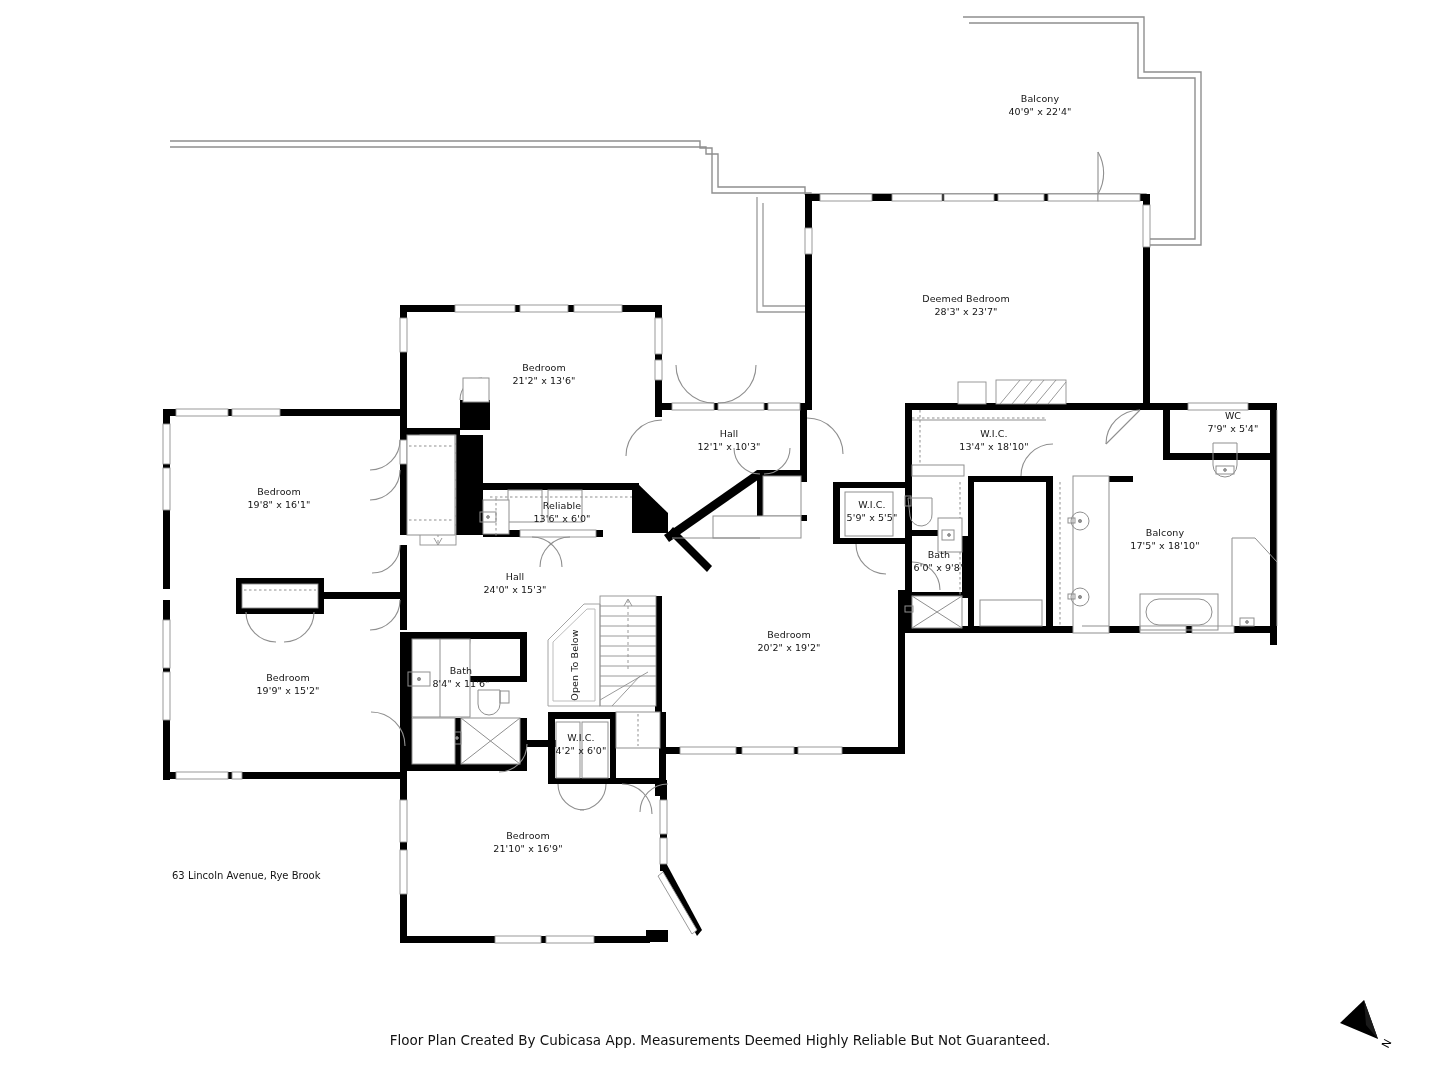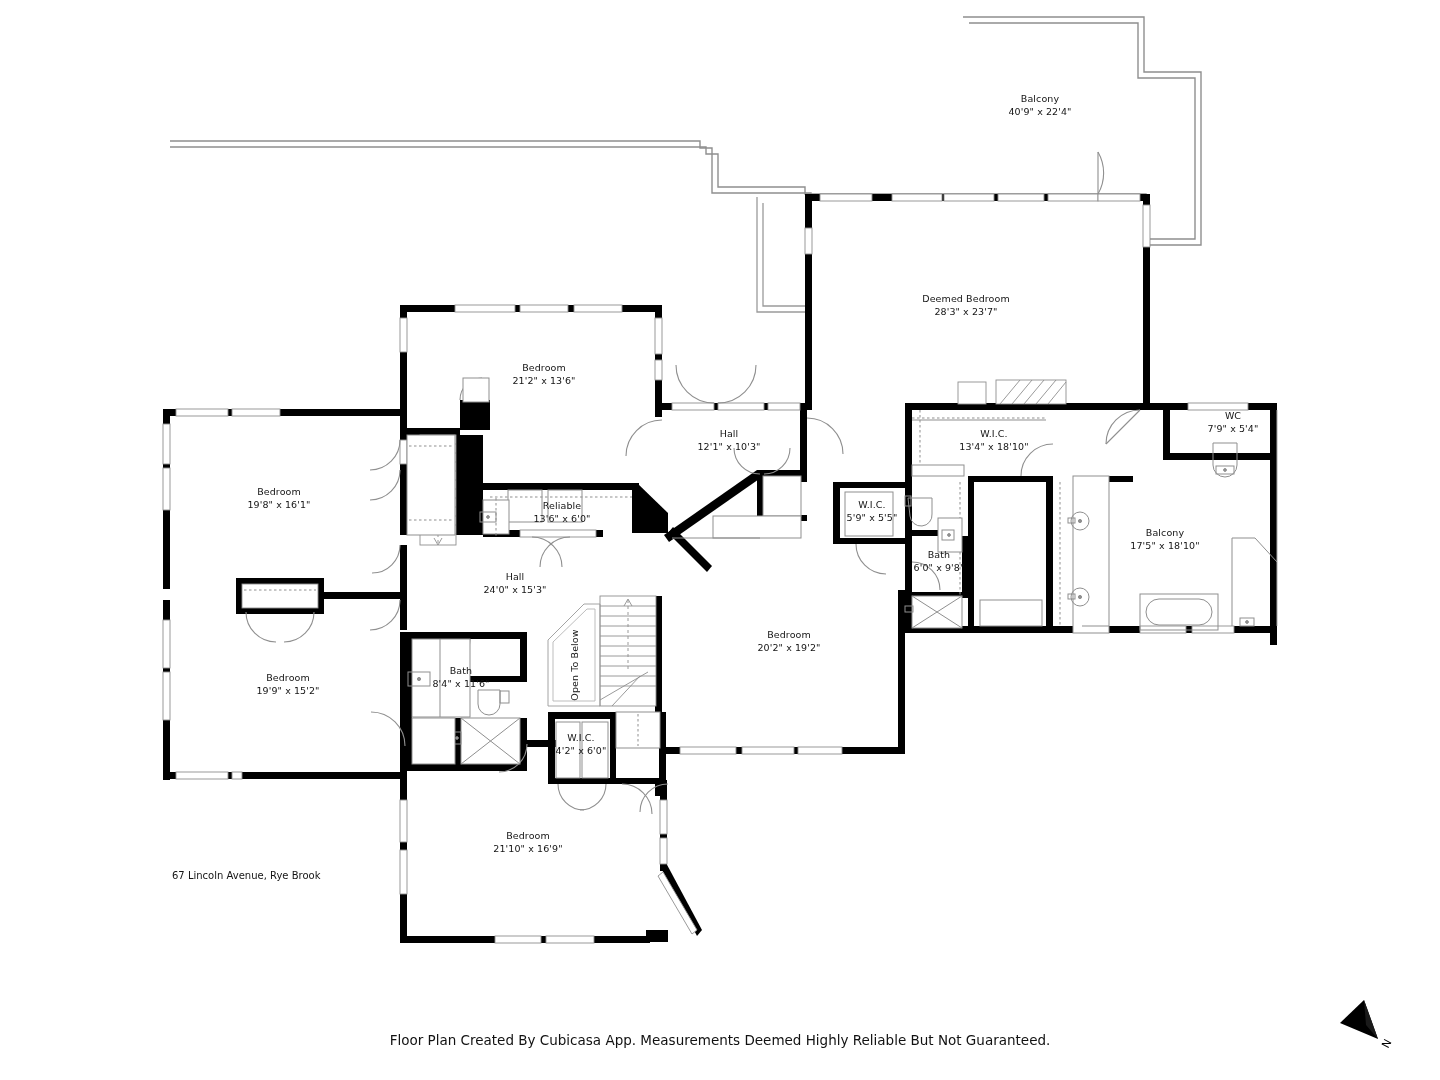--- a/index.html
+++ b/index.html
@@ -598,21 +598,21 @@
   </div>
   <div class="room-label" id="lbl-bed2110" style="left: 528px; top: 842px; transform: translate(-50%, -50%);">
     <span class="rname">Bedroom</span>
     <span class="rdim">21'10" x 16'9"</span>
   </div>
 
   <div class="room-label vertical" id="lbl-otb" style="left: 575px; top: 665px; transform: translate(-50%, -50%) rotate(180deg);">
     <span class="rname">Open To Below</span>
   </div>
 
-  <div id="address-label">67 Lincoln Avenue, Rye Brook</div>
+  <div id="address-label">63 Lincoln Avenue, Rye Brook</div>
 
   <div id="footer-note">Floor Plan Created By Cubicasa App. Measurements Deemed Highly Reliable But Not Guaranteed.</div>
 
   <div id="compass">
     <svg viewBox="0 0 80 70" width="80" height="70">
       <polygon points="34,5 48,44 10,28" fill="#000000"></polygon>
       <polygon points="34,5 48,44 36,30" fill="#1a1a1a"></polygon>
       <text x="58" y="54" font-family="DejaVu Sans, Liberation Sans, sans-serif" font-size="11" fill="#000000" transform="rotate(-62 58 54)">N</text>
     </svg>
   </div>

